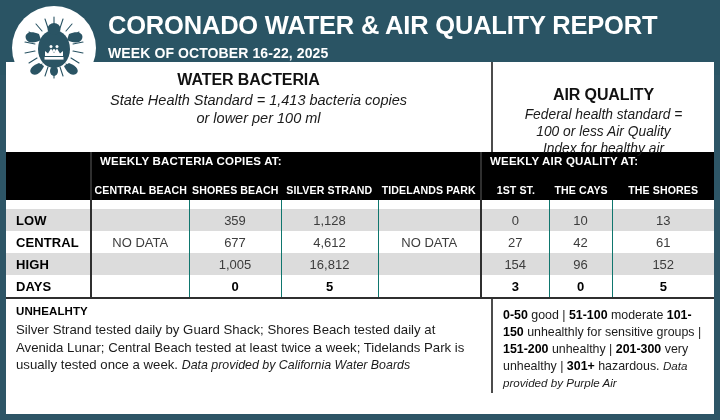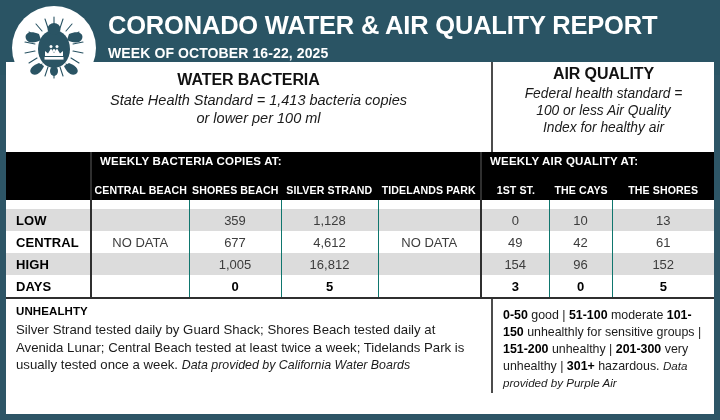--- a/index.html
+++ b/index.html
@@ -86,21 +86,21 @@
   .intro-water {
     width: 485px;
     box-sizing: border-box;
     padding-top: 9px;
     text-align: center;
   }
   .intro-air {
     flex: 1;
     box-sizing: border-box;
     border-left: 2px solid #4c4c4c;
-    padding-top: 3px;
+    padding-top: 24px;
     text-align: center;
   }
   .sec-title {
     font-size: 16px;
     font-weight: bold;
     color: #111111;
     letter-spacing: -0.1px;
   }
   .sec-sub {
     font-style: italic;
@@ -346,21 +346,21 @@
         <td class="vline-thin">10</td>
         <td class="vline-thin">13</td>
       </tr>
 
       <tr class="data-row plain">
         <td class="rowlabel">CENTRAL</td>
         <td class="vline-major nodata">NO DATA</td>
         <td class="vline-thin">677</td>
         <td class="vline-thin">4,612</td>
         <td class="vline-thin nodata">NO DATA</td>
-        <td class="vline-major">49</td>
+        <td class="vline-major">27</td>
         <td class="vline-thin">42</td>
         <td class="vline-thin">61</td>
       </tr>
 
       <tr class="data-row shade">
         <td class="rowlabel">HIGH</td>
         <td class="vline-major"></td>
         <td class="vline-thin">1,005</td>
         <td class="vline-thin">16,812</td>
         <td class="vline-thin"></td>

